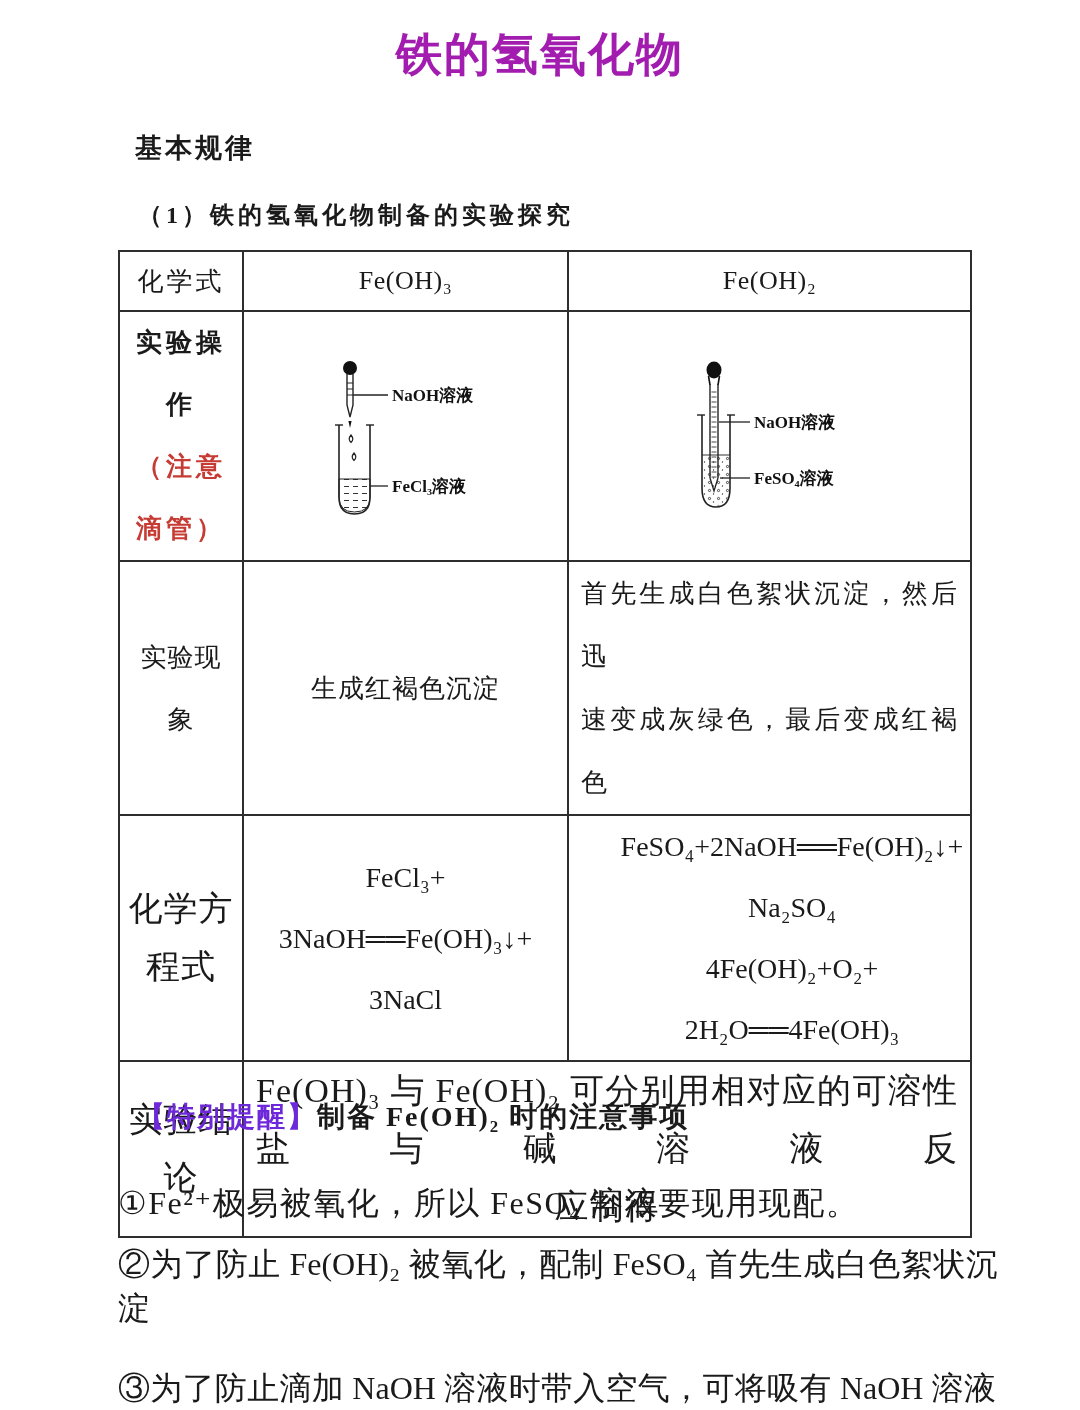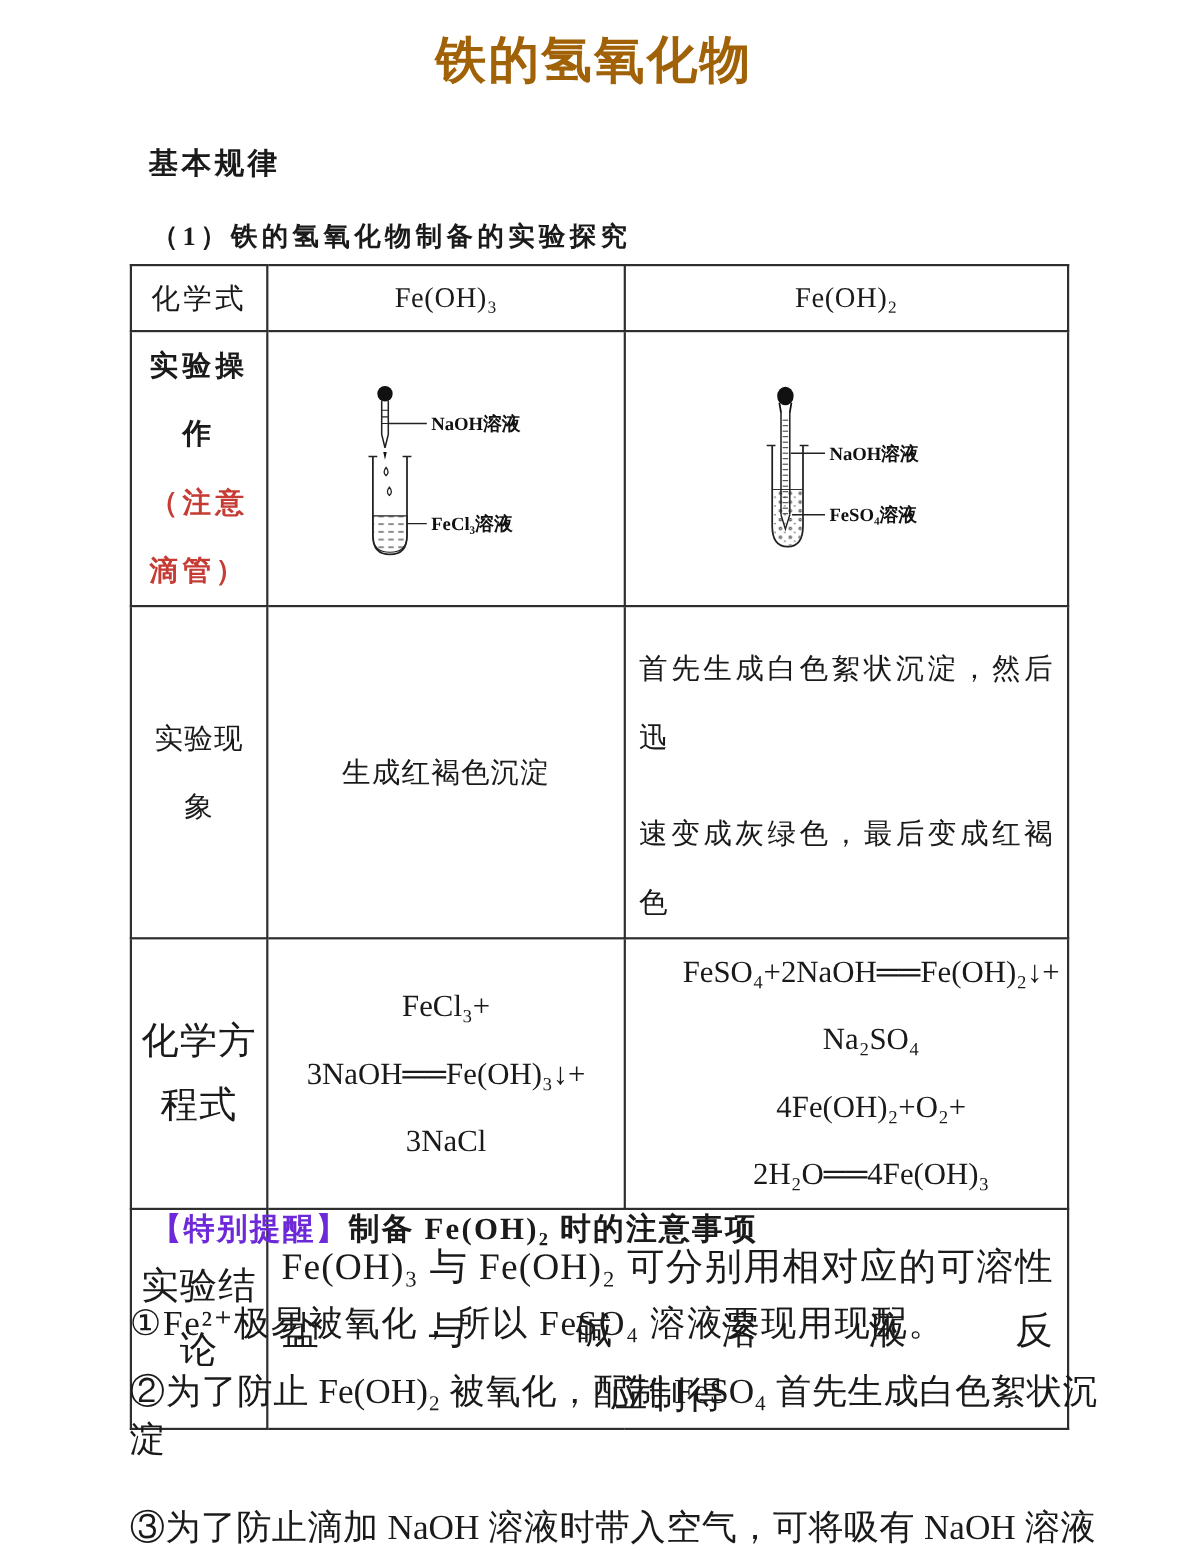--- a/index.html
+++ b/index.html
@@ -4,40 +4,40 @@
 <style>
   * { margin:0; padding:0; box-sizing:border-box; }
   html,body { background:#ffffff; }
   .page {
     position:relative; width:1080px; height:1410px; background:#ffffff;
     overflow:hidden; color:#1a1a1a;
     font-family:"Liberation Serif","DejaVu Serif",serif;
   }
   .title {
     position:absolute; top:24px; left:0; width:100%; text-align:center;
-    font-size:46px; font-weight:bold; letter-spacing:2px; color:#a16207;
+    font-size:46px; font-weight:bold; letter-spacing:2px; color:#a21caf;
     font-family:"DejaVu Sans","Liberation Sans",sans-serif;
   }
   .h1 { position:absolute; top:130px; left:135px; font-size:27px; font-weight:bold; letter-spacing:3px; }
   .h2 { position:absolute; top:199px; left:138px; font-size:24px; font-weight:bold; letter-spacing:4px; }
 
-  table.exp { position:absolute; left:118px; top:240px; width:852px;
+  table.exp { position:absolute; left:118px; top:250px; width:852px;
     border-collapse:collapse; table-layout:fixed; }
   table.exp td { border:2px solid #2e2e2e; vertical-align:middle; text-align:center;
     font-size:26px; overflow:hidden; }
   tr.r1 { height:60px; }  tr.r2 { height:250px;font-weight:bold; }
   tr.r3 { height:127px; } tr.r4 { height:246px; } tr.r5 { height:124px; }
 
   .cjk { letter-spacing:3px; }
   .formula { font-size:28px; letter-spacing:0.5px; }
   .red { color:#c63b34; }
   .lab-line { line-height:62px; height:62px; letter-spacing:4px; }
   .lab-line2 { line-height:62px; height:62px; letter-spacing:4px; }
   .ph-line { line-height:63px; letter-spacing:1px; }
-  .jst { text-align:justify; text-align-last:justify; padding:0 12px;margin-top:24px; }
+  .jst { text-align:justify; text-align-last:justify; padding:0 12px; }
   .eq-line { line-height:61px; font-size:28px; }
   .eq-line4 { line-height:61px; font-size:28px;padding-left:45px; }
   .cc-line { line-height:58px; letter-spacing:1px; font-size:34px; }
   .diagram-cell { position:relative;margin-left:40px; }
   .apparatus1 { position:absolute; left:90px; top:45px; }
   .apparatus2 { position:absolute; left:93px; top:48px; }
   .svg-label { font-size:17px; font-family:"Liberation Serif","DejaVu Serif",serif; fill:#111; }
 
   .alert { position:absolute; top:1098px; left:137px; font-size:28px; font-weight:bold; letter-spacing:2px; }
   .alert .tag { color:#6d28d9; }

